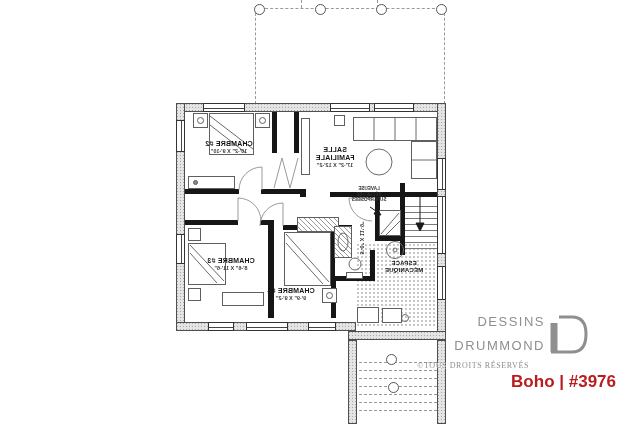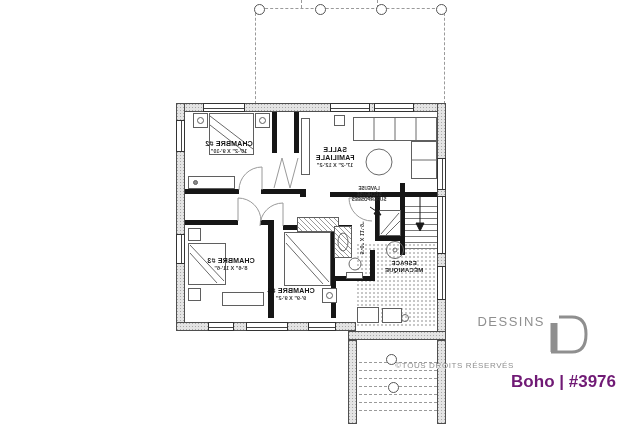--- a/index.html
+++ b/index.html
@@ -33,21 +33,21 @@
   .rdims{font-size:5.5px;font-weight:600;color:#3a3a3a;}
   .tiny{font-size:4.6px;font-weight:600;color:#2e2e2e;line-height:1.2;}
   .rotbox{position:absolute;display:flex;align-items:center;justify-content:center;}
   .rot{transform:scaleX(-1) rotate(-90deg);white-space:nowrap;}
   
   .brand{position:absolute;left:418px;top:310px;width:210px;height:110px;}
   .bword{position:absolute;color:#8f8f8f;font-size:13px;letter-spacing:1.5px;font-weight:400;
          text-shadow:1px 1px 0 #fff,-1px -1px 0 #fff;white-space:nowrap;}
   .bcopy{position:absolute;color:#8f8f8f;font-size:8px;letter-spacing:.6px;white-space:nowrap;
          text-shadow:1px 1px 0 #fff;}
-  .bplan{position:absolute;color:#701a75;font-size:17px;font-weight:bold;white-space:nowrap;
+  .bplan{position:absolute;color:#b91c1c;font-size:17px;font-weight:bold;white-space:nowrap;
          text-shadow:-1px -1px 0 #fff,1px -1px 0 #fff,-1px 1px 0 #fff,1px 1px 0 #fff,2px 2px 0 #fff;}
   svg.overlay{position:absolute;left:0;top:0;}
 </style>
 </head>
 <body>
 
 <div id="stage">
 
   <div class="deck" style="left:255px;top:8px;width:188px;height:95px;"></div>
   <div class="tick" style="left:301px;top:0;height:8px;"></div>
@@ -193,21 +193,22 @@
     <div class="tiny">LAVEUSE</div>
     <div class="tiny">SÉCHEUSE</div>
     <div class="tiny">SUPERPOSÉES</div>
   </div>
   <div class="rotbox" style="left:334px;top:210px;width:56px;height:56px;">
     <span class="rdims rot">5'-0" X 11'-9"</span>
   </div>
 
   <div class="brand">
     <div class="bword" style="right:83px;top:4px;">DESSINS</div>
+    <div class="bword" style="right:83px;top:28px;">DRUMMOND</div>
     <svg style="position:absolute;right:40px;top:2px;" width="42" height="46" viewBox="0 0 42 46">
       <path d="M13 5 H26 Q40 5 40 22 Q40 40 26 40 H5" fill="none" stroke="#8f8f8f" stroke-width="3"></path>
       <path d="M8 11 V40" fill="none" stroke="#8f8f8f" stroke-width="7"></path>
     </svg>
-    <div class="bcopy" style="right:114px;top:51px;">©TOUS DROITS RÉSERVÉS</div>
+    <div class="bcopy" style="right:99px;top:51px;font-family:Liberation Serif, serif;">©TOUS DROITS RÉSERVÉS</div>
     <div class="bplan" style="right:12px;top:62px;">Boho | #3976</div>
   </div>
 
 </div>
 
 </body></html>

